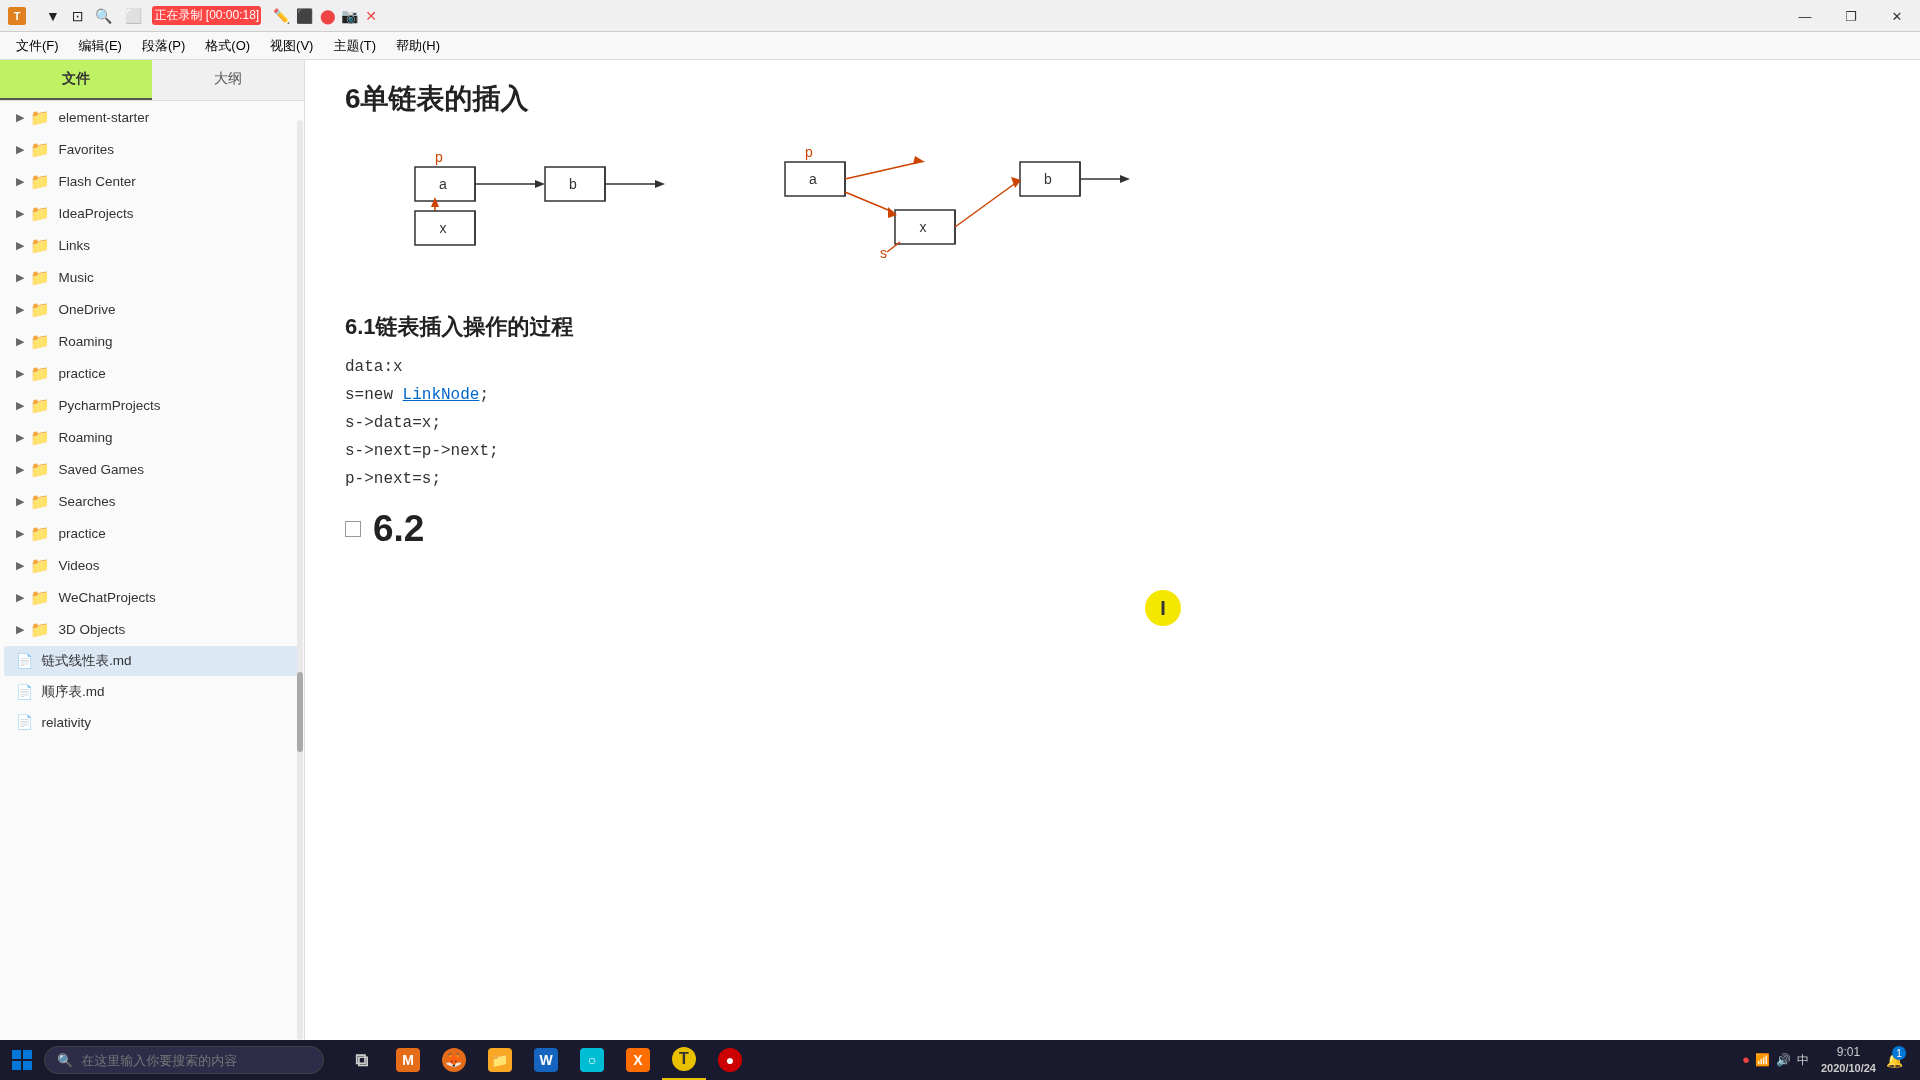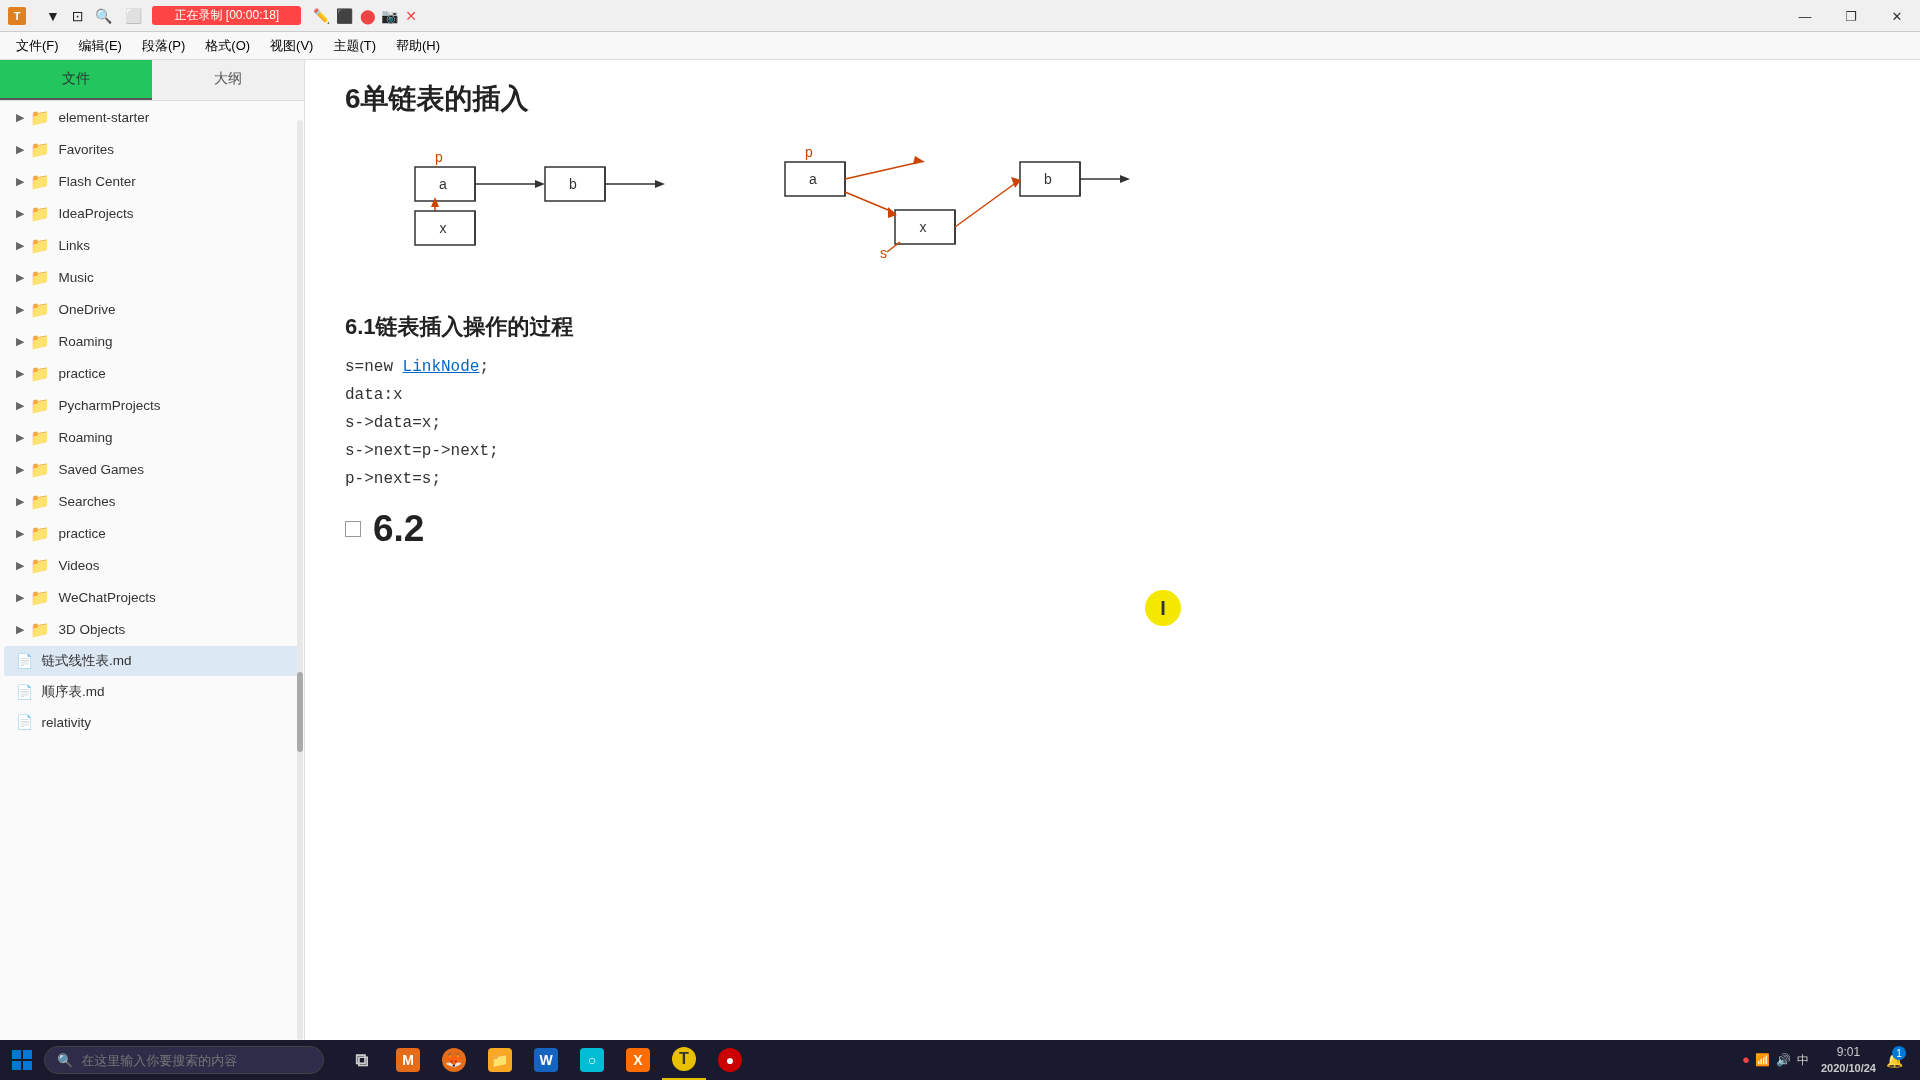--- a/index.html
+++ b/index.html
@@ -26,21 +26,21 @@
       width: 18px; height: 18px;
       background: #e08020;
       border-radius: 2px;
       display: flex; align-items: center; justify-content: center;
       color: white; font-size: 11px; font-weight: bold;
     }
     #titlebar .recording-badge {
       background: #f44;
       color: white;
       font-size: 12px;
-      padding: 1px 22px;
+      padding: 1px 2px;
       border-radius: 3px;
     }
     #titlebar .toolbar-icons {
       display: flex; gap: 4px; align-items: center; margin-left: 10px;
     }
     #titlebar .toolbar-icons span {
       font-size: 14px; cursor: pointer; padding: 2px 4px;
     }
     #titlebar .win-controls {
       position: absolute; right: 0; top: 0; display: flex;
@@ -91,23 +91,23 @@
     .sidebar-tab {
       flex: 1;
       text-align: center;
       padding: 10px 0;
       font-size: 14px;
       cursor: pointer;
       color: #555;
     }
     .sidebar-tab.active {
       color: #333;
-      font-weight: normal;
+      font-weight: bold;
       border-bottom: 2px solid #555;
-      background: #22c55e;
+      background: #bef264;
     }
     #sidebar-content {
       overflow-y: auto;
       flex: 1;
     }
     .sidebar-item {
       display: flex;
       align-items: center;
       padding: 6px 12px;
       font-size: 13.5px;
@@ -554,22 +554,22 @@
         <line x1="210" y1="85" x2="272" y2="40" stroke="#cc4400" stroke-width="1.5"></line>
         <polygon points="266,35 276,38 270,46" fill="#cc4400"></polygon>
 
         <line x1="100" y1="50" x2="148" y2="70" stroke="#cc4400" stroke-width="1.5"></line>
         <polygon points="143,65 152,73 143,76" fill="#cc4400"></polygon>
       </svg>
     </div>
 
     <h2 class="subsection-title">6.1链表插入操作的过程</h2>
 
+    <p class="code-line">data:x</p>
     <p class="code-line">s=new <span class="code-link">LinkNode</span>;</p>
-    <p class="code-line">data:x</p>
     <p class="code-line">s-&gt;data=x;</p>
     <p class="code-line">s-&gt;next=p-&gt;next;</p>
     <p class="code-line">p-&gt;next=s;</p>
 
     <div class="section-62">
       <span class="section-62-checkbox"></span>
       <span class="section-62-text">6.2</span>
     </div>
 
     <div class="cursor-indicator" style="position:absolute; left:840px; top:530px;">I</div>

